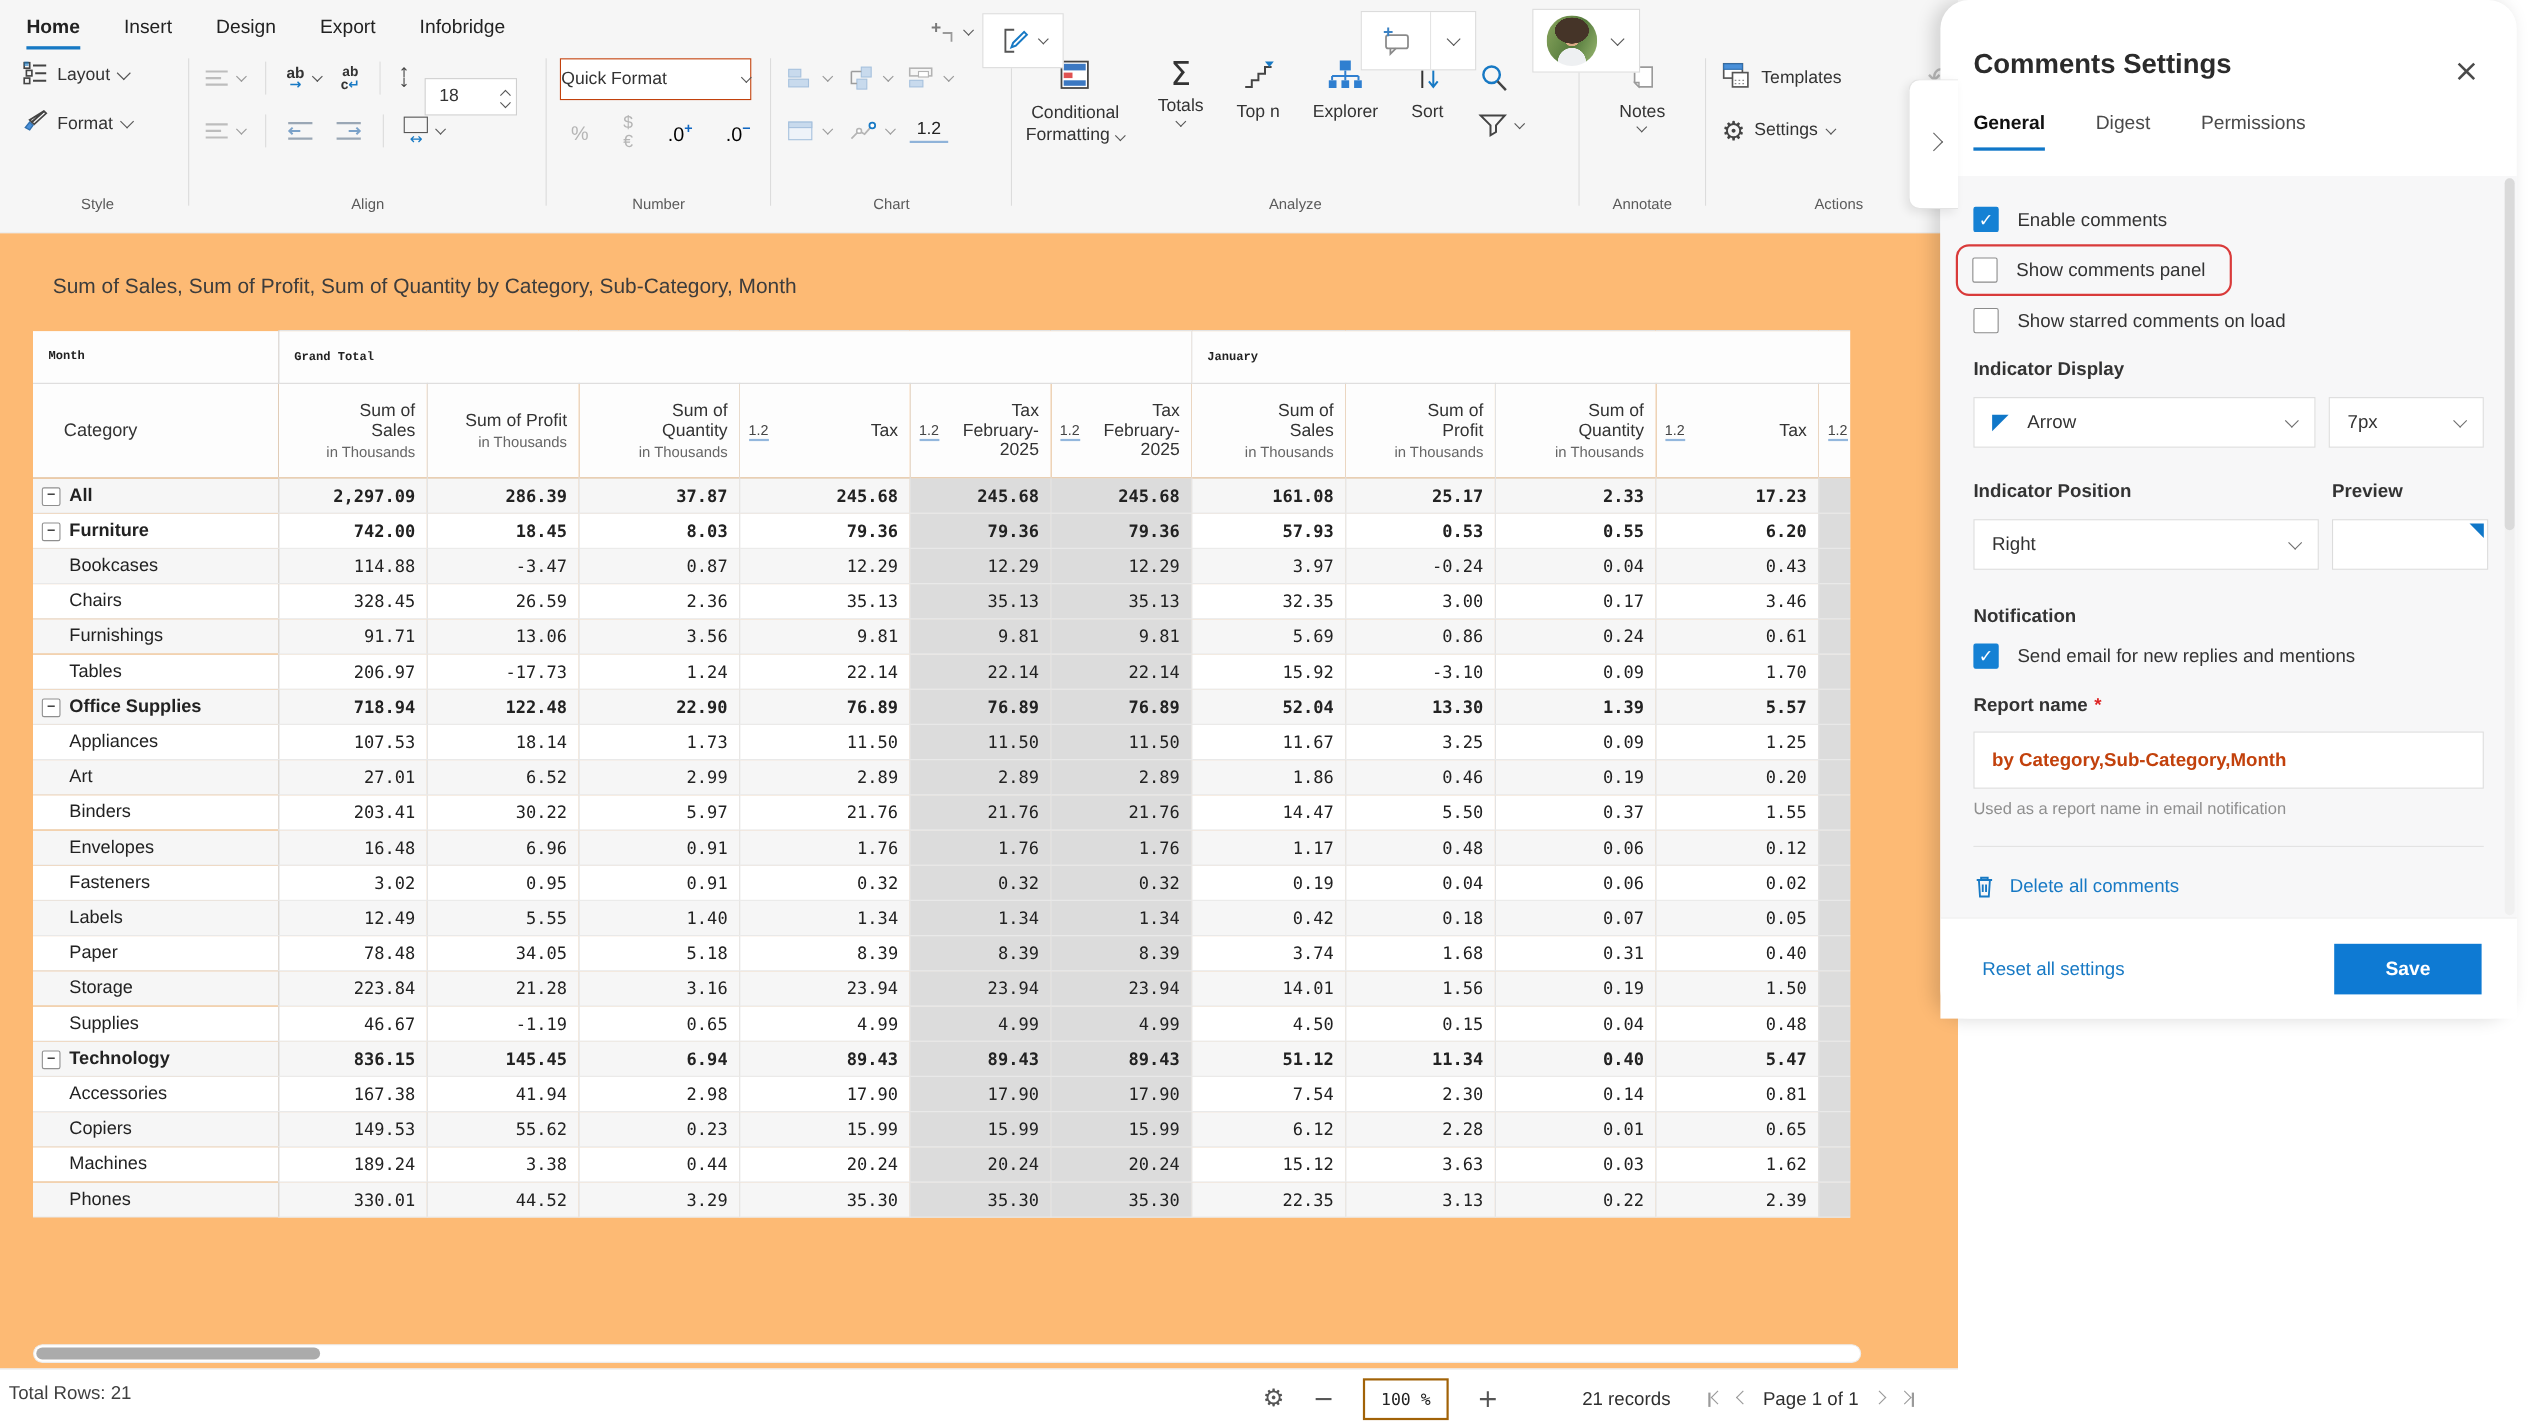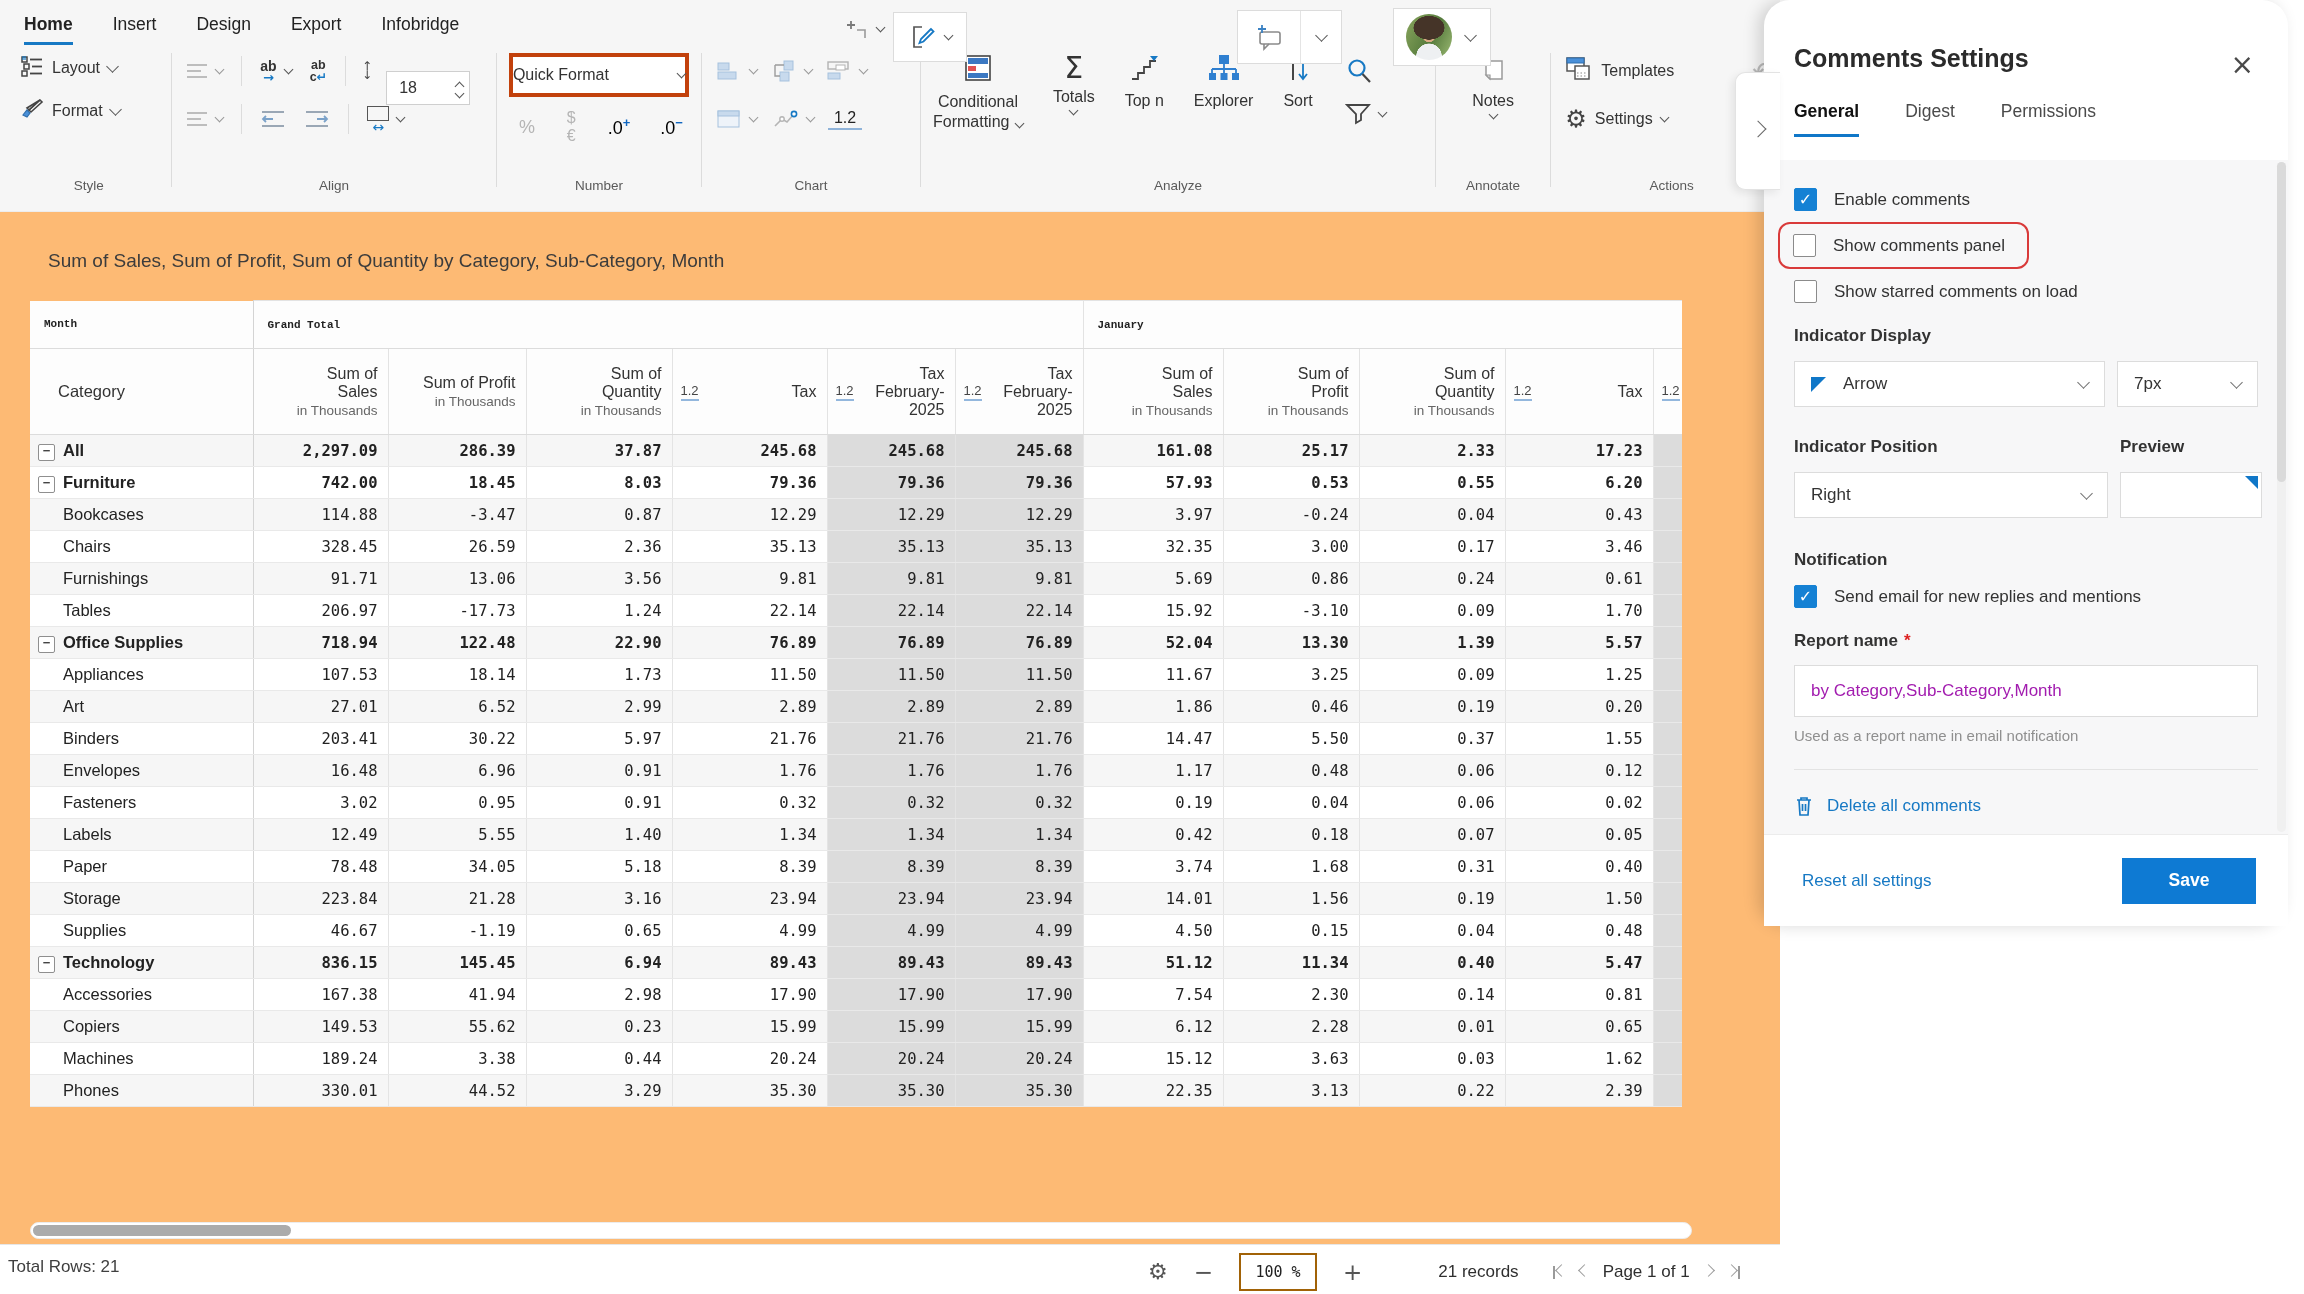--- a/index.html
+++ b/index.html
@@ -24,21 +24,21 @@
   .rdiv{width:1px;background:#dcdcdc;height:134px;margin:4px 12px 0;flex:none;}
   .rsep{width:1px;background:#dcdcdc;height:30px;margin:0 2px;}
   .rbtn{display:inline-flex;align-items:center;gap:8px;background:none;border:none;font:inherit;font-size:16px;color:#333;cursor:pointer;padding:2px 2px;}
   .bigbtn{display:flex;flex-direction:column;align-items:center;gap:5px;background:none;border:none;font:inherit;font-size:16px;color:#333;cursor:pointer;padding:2px 0;}
   .chv{width:8px;height:8px;border-right:1.7px solid #555;border-bottom:1.7px solid #555;transform:rotate(45deg);display:inline-block;margin-top:-4px;flex:none;}
   .chv.sm{width:6px;height:6px;}
   .chv.gray{border-color:#999;}
   .chv.up{transform:rotate(-135deg);margin-top:4px;}
   .chv.right{transform:rotate(-45deg);}
   .dis{color:#b5b5b5;}
-  .qf-box{width:172px;height:36px;background:#fff;border:4px solid #c2410c;display:flex;align-items:center;justify-content:space-between;gap:10px;font-size:16px;color:#333;cursor:pointer;}
+  .qf-box{width:172px;height:36px;background:#fff;border:1px solid #c2410c;display:flex;align-items:center;justify-content:space-between;gap:10px;font-size:16px;color:#333;cursor:pointer;}
   .spin{width:64px;height:32px;background:#fff;border:1px solid #cfcfcf;display:flex;align-items:center;padding:0 6px 0 12px;gap:8px;font-size:16px;margin-top:34px;}
   .spin .col{display:flex;flex-direction:column;gap:4px;margin-left:auto;}
   .updn{display:flex;flex-direction:column;line-height:9px;font-size:12px;color:#444;}
   .ab-col{display:flex;flex-direction:column;align-items:center;line-height:13px;font-size:14px;color:#333;font-weight:600;}
   .ab-col .arr{color:#1779c4;font-size:13px;line-height:9px;}
   .abc{display:flex;flex-direction:column;line-height:12px;font-size:12.5px;color:#333;font-weight:600;}
   .num-glyph{font-size:18px;background:none;border:none;cursor:pointer;font-family:inherit;}
   .num-glyph sup{color:#1066c0;font-weight:700;font-size:13px;}
   .fmt-big{font-size:16px;color:#222;border-bottom:2px solid #8fb3d9;padding-bottom:1px;cursor:pointer;}
   .cond-label{text-align:center;line-height:20px;}
@@ -124,21 +124,21 @@
   .dd .chv{margin-left:auto;border-color:#6e6e6e;}
   .dd1{width:314px;}
   .dd2{width:142px;}
   .tri-flag{width:0;height:0;border-top:15px solid #1077c8;border-right:15px solid transparent;margin-right:17px;flex:none;}
   .two-col{display:flex;gap:12px;margin-top:30px;}
   .two-col .col{display:flex;flex-direction:column;}
   .preview-box{width:142px;height:46px;background:#fff;border:1px solid #dcdcdc;position:relative;box-sizing:border-box;}
   .preview-corner{position:absolute;top:3px;right:3px;width:0;height:0;border-top:13px solid #1077c8;border-left:13px solid transparent;}
   .rep-label{font-size:17px;font-weight:700;color:#333;margin:6px 0 14px;}
   .req{color:#d22;margin-left:6px;}
-  .rep-input{width:100%;height:52px;border:1px solid #dcdcdc;background:#fff;font-size:17px;color:#a21caf;padding:0 16px;box-sizing:border-box;font-family:inherit;}
+  .rep-input{width:100%;height:52px;border:1px solid #dcdcdc;background:#fff;font-size:17px;color:#c2410c;padding:0 16px;box-sizing:border-box;font-family:inherit;font-weight:bold;}
   .hint{font-size:15px;color:#8f8f8f;margin-top:10px;}
   .p-divider{height:1px;background:#e3e3e3;margin:25px 0;}
   .delete-row{display:flex;gap:13px;color:#1779c4;font-size:17px;align-items:center;cursor:pointer;}
   .p-footer{position:absolute;bottom:0;left:0;right:0;height:92px;background:#fff;border-top:1px solid #ececec;display:flex;align-items:center;justify-content:space-between;padding:0 32px;box-sizing:border-box;}
   .reset-link{color:#1779c4;font-size:17px;cursor:pointer;background:none;border:none;font-family:inherit;}
   .save-btn{width:134px;height:46px;background:#0e7ad3;color:#fff;font-size:17.5px;font-weight:600;border:none;cursor:pointer;font-family:inherit;}
 </style>
 </head>
 <body>
 

